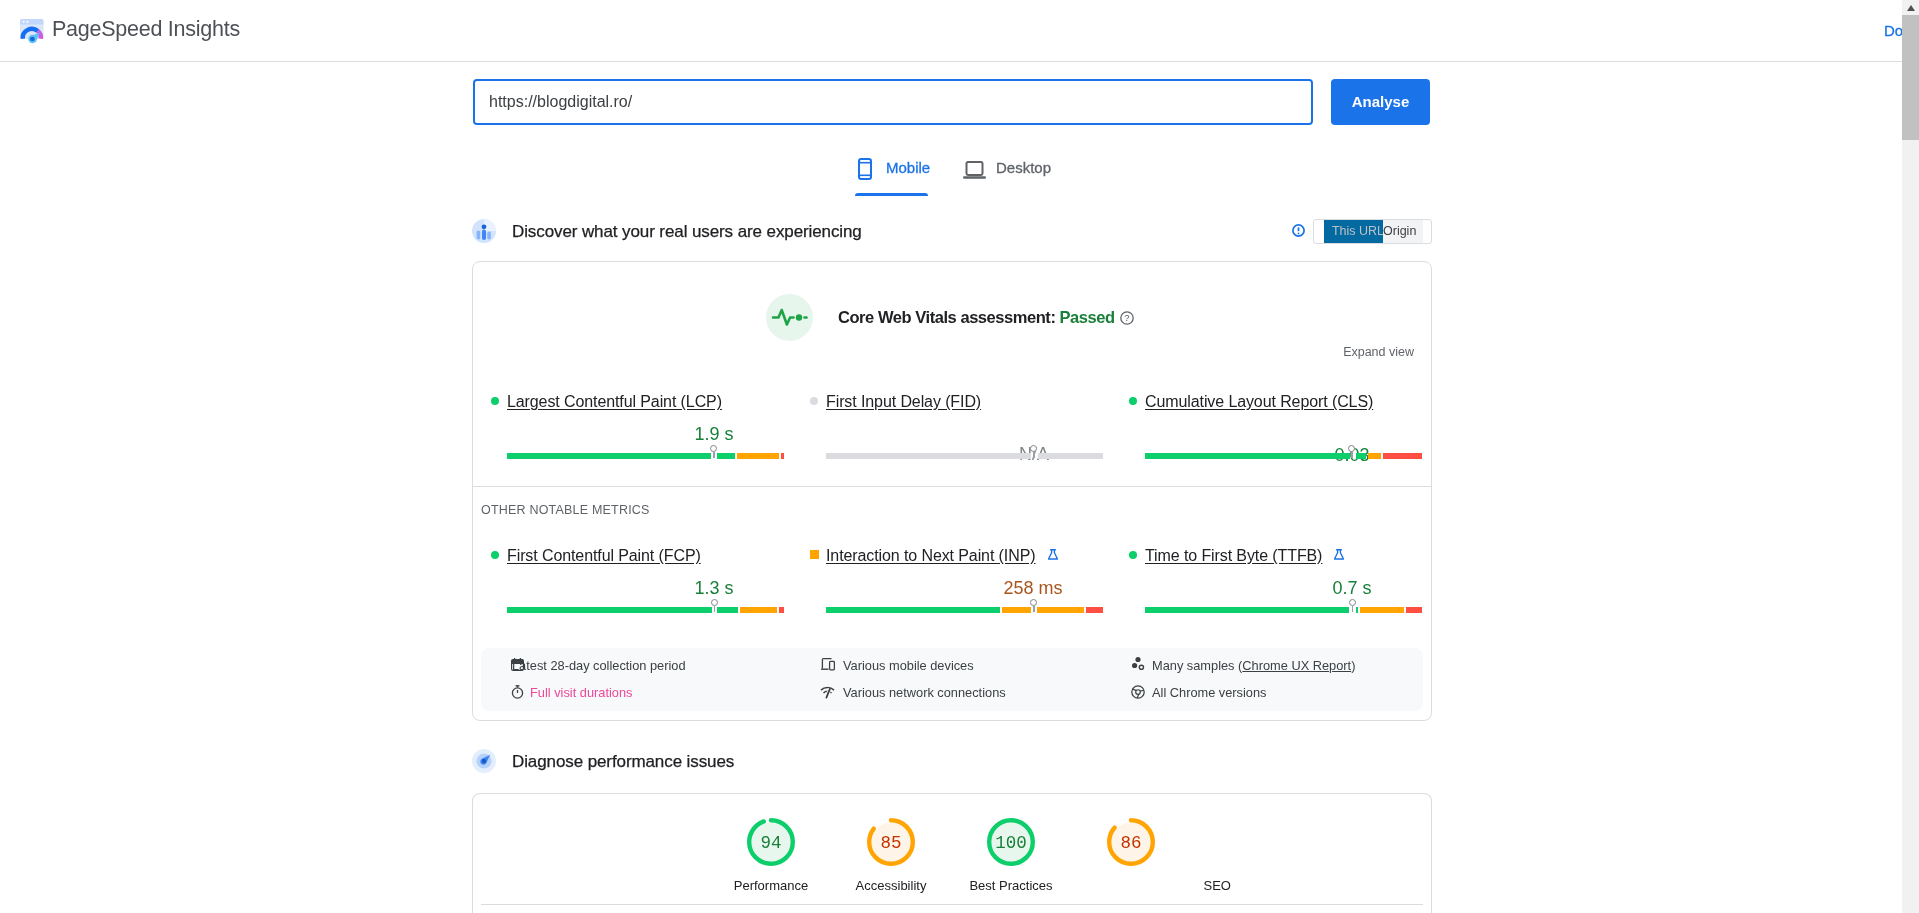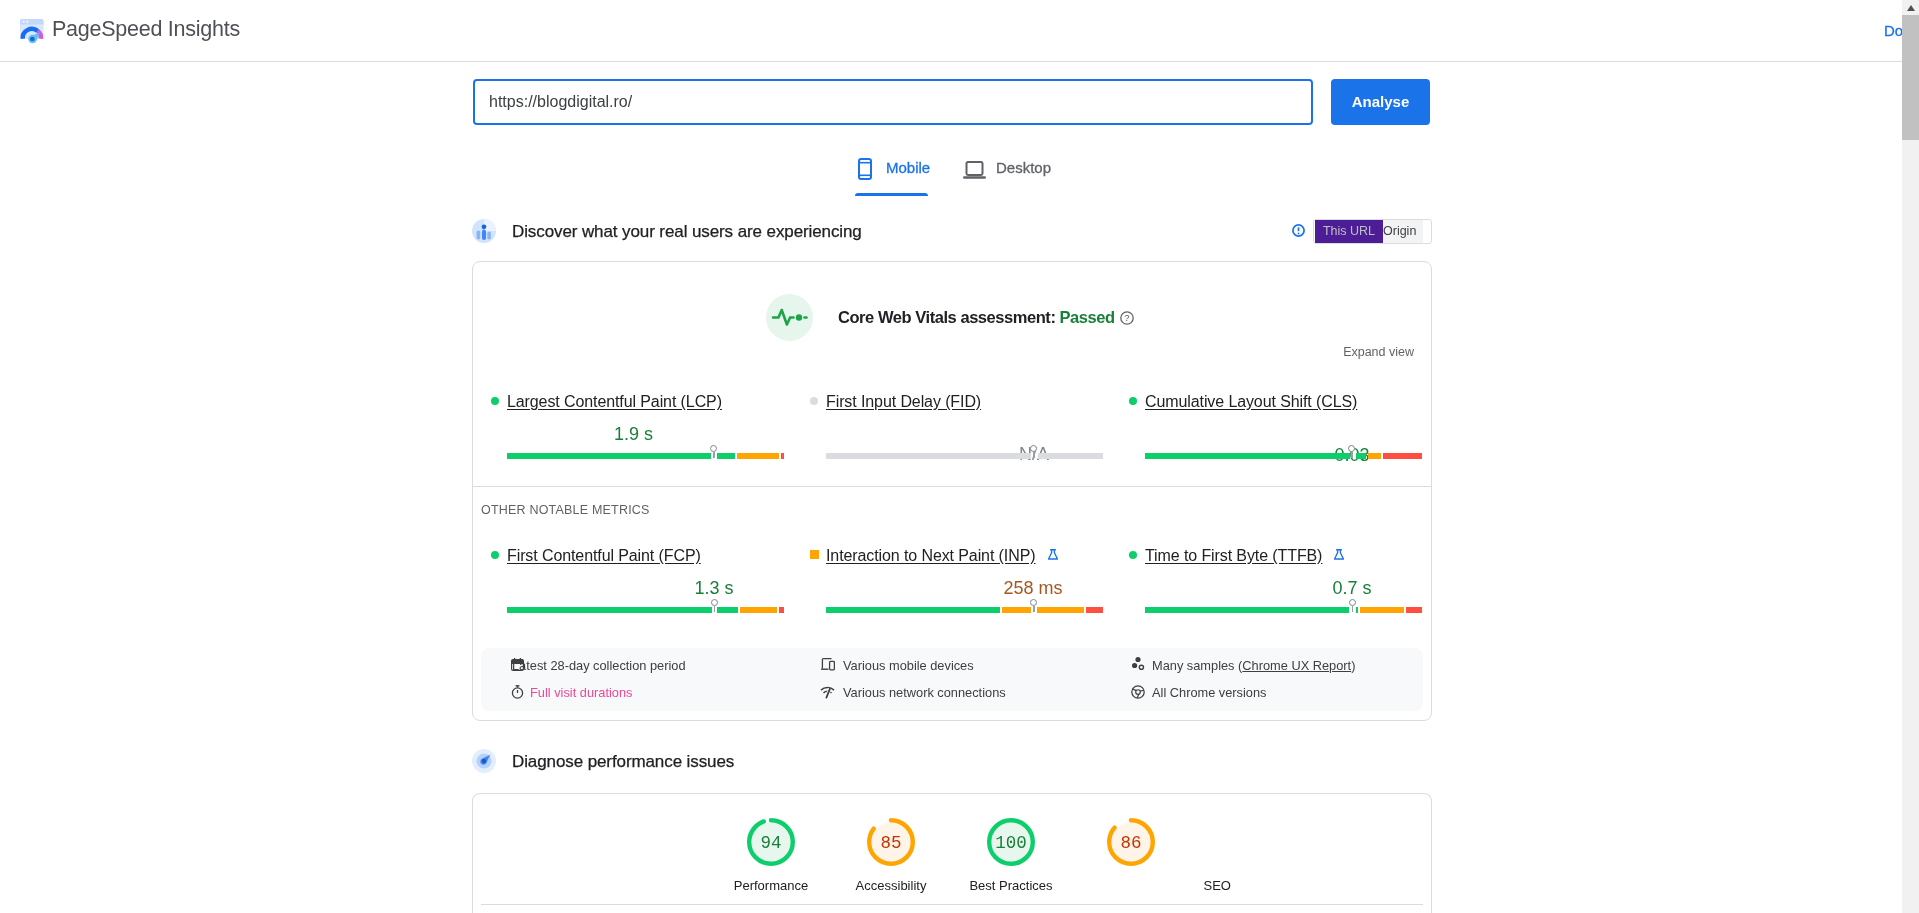--- a/index.html
+++ b/index.html
@@ -52,59 +52,59 @@
   <rect x="10" y="10.5" width="4" height="10.5" rx="1.9" fill="#4285f4"></rect>
   <circle cx="12" cy="7.8" r="2.4" fill="#1967d2"></circle>
 </svg>
 <div class="abs" style="left:512px;top:222px;font-size:17px;color:#202124;letter-spacing:-0.1px;-webkit-text-stroke:0.25px #202124;">Discover what your real users are experiencing</div>
 <svg class="abs" style="left:1292px;top:224px;" width="13" height="13" viewBox="0 0 13 13">
   <circle cx="6.5" cy="6.5" r="5.6" fill="none" stroke="#1a73e8" stroke-width="1.7"></circle>
   <line x1="6.5" y1="3.4" x2="6.5" y2="7.2" stroke="#1a73e8" stroke-width="1.7"></line>
   <circle cx="6.5" cy="9.4" r="0.9" fill="#1a73e8"></circle>
 </svg>
 <div class="abs" style="left:1313px;top:219px;width:119px;height:25px;border:1px solid #dadce0;border-radius:3px;font-size:12.5px;">
-  <div class="abs" style="left:1px;top:0;width:69px;height:23px;background:#4c1d95;color:#bdc1c6;text-align:center;line-height:23px;border-right:1px solid #dadce0;">This URL</div>
+  <div class="abs" style="left:10px;top:0;width:69px;height:23px;background:#0369a1;color:#bdc1c6;text-align:center;line-height:23px;border-right:1px solid #dadce0;">This URL</div>
   <div class="abs" style="left:69px;top:0;width:40px;height:23px;background:#f1f3f4;color:#3c4043;text-align:left;line-height:23px;">Origin</div>
 </div>
 
 <div class="abs" style="left:472px;top:261px;width:960px;height:460px;border:1px solid #dadce0;border-radius:8px;"></div>
 
 <svg class="abs" style="left:766px;top:294px;" width="47" height="47" viewBox="0 0 47 47">
   <circle cx="23.5" cy="23.5" r="23.5" fill="#e6f6ec"></circle>
   <path d="M7 23.5 h5.5 l3.2 -7.5 l5.2 14.5 l3.2 -7 h3.4" fill="none" stroke="#1ea446" stroke-width="2.6" stroke-linecap="round" stroke-linejoin="round"></path>
   <circle cx="33" cy="23.5" r="3.2" fill="#1ea446"></circle>
   <line x1="38.5" y1="23.5" x2="40.5" y2="23.5" stroke="#1ea446" stroke-width="2.6" stroke-linecap="round"></line>
 </svg>
 <div class="abs" style="left:838px;top:308px;font-size:16.5px;font-weight:700;color:#202124;letter-spacing:-0.45px;">Core Web Vitals assessment: <span style="color:#188038;">Passed</span></div>
 <svg class="abs" style="left:1120px;top:311px;" width="14" height="14" viewBox="0 0 14 14">
   <circle cx="7" cy="7" r="6.2" fill="none" stroke="#5f6368" stroke-width="1.3"></circle>
   <text x="7" y="10.4" text-anchor="middle" font-size="9.5" fill="#5f6368" font-family="Liberation Sans">?</text>
 </svg>
 <div class="abs" style="left:1214px;top:345px;width:200px;text-align:right;font-size:12.5px;color:#5f6368;">Expand view</div>
 
 <div class="abs" style="left:491px;top:397px;width:8px;height:8px;border-radius:50%;background:#0cce6b;"></div>
 <div class="abs" style="left:507px;top:393px;font-size:16px;color:#202124;letter-spacing:-0.1px;text-decoration:underline;text-underline-offset:2px;">Largest Contentful Paint (LCP)</div>
-<div class="abs" style="left:614px;top:424px;width:200px;font-size:18px;color:#188038;">1.9 s</div>
+<div class="abs" style="left:614px;top:424px;width:200px;text-align:center;font-size:18px;color:#188038;">1.9 s</div>
 <div class="abs" style="left:710px;top:445px;width:7px;height:7px;border:1.4px solid #80868b;border-radius:50%;background:#fff;"></div>
 <div class="abs" style="left:713px;top:452px;width:1.6px;height:6px;background:#9aa0a6;"></div>
 <div class="abs" style="left:507px;top:453px;width:204px;height:5.5px;background:#0cce6b;"></div>
 <div class="abs" style="left:717px;top:453px;width:17.5px;height:5.5px;background:#0cce6b;"></div>
 <div class="abs" style="left:737px;top:453px;width:41.5px;height:5.5px;background:#ffa400;"></div>
 <div class="abs" style="left:780.5px;top:453px;width:3.5px;height:5.5px;background:#ff4e42;"></div>
 
 <div class="abs" style="left:810px;top:397px;width:8px;height:8px;border-radius:50%;background:#dadce0;"></div>
 <div class="abs" style="left:826px;top:393px;font-size:16px;color:#202124;letter-spacing:-0.1px;text-decoration:underline;text-underline-offset:2px;">First Input Delay (FID)</div>
 <div class="abs" style="left:934px;top:444px;width:200px;text-align:center;font-size:18px;color:#80868b;">N/A</div>
 <div class="abs" style="left:1030px;top:445px;width:7px;height:7px;border:1.4px solid #80868b;border-radius:50%;background:#fff;"></div>
 <div class="abs" style="left:1033px;top:452px;width:1.6px;height:6px;background:#9aa0a6;"></div>
 <div class="abs" style="left:826px;top:453px;width:204.5px;height:5.5px;background:#dadce0;"></div>
 <div class="abs" style="left:1037.5px;top:453px;width:65.5px;height:5.5px;background:#dadce0;"></div>
 
 <div class="abs" style="left:1129px;top:397px;width:8px;height:8px;border-radius:50%;background:#0cce6b;"></div>
-<div class="abs" style="left:1145px;top:393px;font-size:16px;color:#202124;letter-spacing:-0.1px;text-decoration:underline;text-underline-offset:2px;">Cumulative Layout Shift (CLS)</div>
+<div class="abs" style="left:1145px;top:393px;font-size:16px;color:#202124;letter-spacing:-0.1px;text-decoration:underline;text-underline-offset:2px;">Cumulative Layout Report (CLS)</div>
 <div class="abs" style="left:1252px;top:424px;width:200px;text-align:center;font-size:18px;color:#188038;margin-top:21px;">0.03</div>
 <div class="abs" style="left:1348px;top:445px;width:7px;height:7px;border:1.4px solid #80868b;border-radius:50%;background:#fff;"></div>
 <div class="abs" style="left:1351px;top:452px;width:1.6px;height:6px;background:#9aa0a6;"></div>
 <div class="abs" style="left:1145px;top:453px;width:205px;height:5.5px;background:#0cce6b;"></div>
 <div class="abs" style="left:1355.5px;top:453px;width:10.5px;height:5.5px;background:#0cce6b;"></div>
 <div class="abs" style="left:1368px;top:453px;width:12.5px;height:5.5px;background:#ffa400;"></div>
 <div class="abs" style="left:1383px;top:453px;width:39px;height:5.5px;background:#ff4e42;"></div>
 
 <div class="abs" style="left:473px;top:486px;width:958px;height:1px;background:#dadce0;"></div>
 <div class="abs" style="left:481px;top:503px;font-size:12.5px;color:#5f6368;letter-spacing:0.2px;">OTHER NOTABLE METRICS</div>

